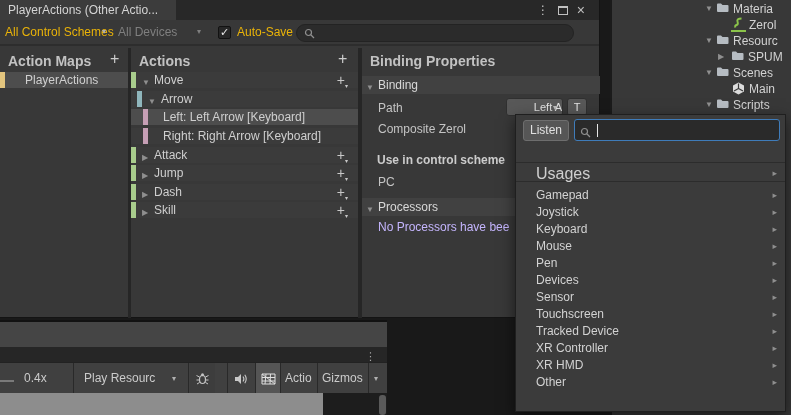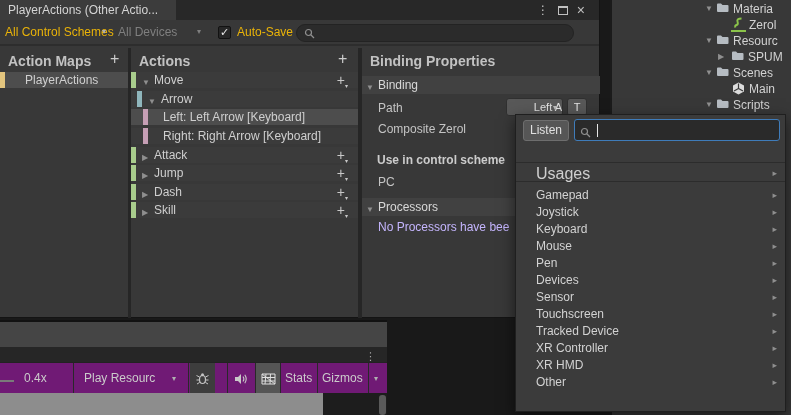--- a/index.html
+++ b/index.html
@@ -52,21 +52,21 @@
   .section-bar { position:absolute; left:362px; width:238px; height:18px; background:#414141; font-size:12px; color:#d8d8d8; line-height:18px; }
   .section-bar .tri, .prop-tri { position:absolute; left:4px; top:5px; color:#909090; font-size:8px; }
   .prop-label { position:absolute; font-size:12px; color:#c4c4c4; }
   .prop-bold { font-weight:bold; color:#cccccc; }
   .gray-note { color:#c4b5fd; }
   .mini-btn { position:absolute; background:#585858; border:1px solid #303030; border-radius:3px; color:#e2e2e2; font-size:11px; text-align:center; }
 
   
   .game-band { left:0; top:320px; width:387px; height:27px; background:#454545; border-top:2px solid #121212; }
   .game-dark { left:0; top:347px; width:387px; height:15px; background:#262626; }
-  .game-toolbar { left:0; top:362px; width:387px; height:31px; background:#701a75; border-top:1px solid #222; font-size:12px; color:#cbcbcb; }
+  .game-toolbar { left:0; top:362px; width:387px; height:31px; background:#404040; border-top:1px solid #222; font-size:12px; color:#cbcbcb; }
   .gt { position:absolute; top:8px; }
   .gt-sep { position:absolute; top:0; width:1px; height:31px; background:#292929; }
   .gt-btn { position:absolute; top:0; height:31px; display:flex; align-items:center; justify-content:center; }
   .gt-btn.active { background:#555555; }
   .slider-track { position:absolute; left:0; top:17px; width:14px; height:2px; background:#7a7a7a; }
   .game-content { left:0; top:393px; width:323px; height:22px; background:#8d8d8d; }
   .game-content-dark { left:323px; top:393px; width:64px; height:22px; background:#1d1d1d; }
   .game-scrollbar { left:379px; top:395px; width:7px; height:20px; background:#5a5a5a; border-radius:3px; }
 
   
@@ -272,21 +272,21 @@
           <path d="M10.8 1.8 Q13.6 6 10.8 10.2" stroke="#c8c8c8" fill="none" stroke-width="1.1"></path>
         </svg>
     </span>
     <span class="gt-sep" style="left:255px"></span>
     <span class="gt-btn active" style="left:256px;width:24px">
       <svg width="15" height="12">
           <path d="M1 1 L14 1 L14 11 L1 11 Z M1 4.5 L14 4.5 M1 8 L14 8 M5 1 L4 11 M9.5 1 L9 11 M1 1 L14 11" fill="none" stroke="#e0e0e0" stroke-width="1"></path>
         </svg>
     </span>
     <span class="gt-sep" style="left:280px"></span>
-    <span class="gt" style="left:285px">Stats</span>
+    <span class="gt" style="left:285px">Actio</span>
     <span class="gt-sep" style="left:317px"></span>
     <span class="gt" style="left:322px">Gizmos</span>
     <span class="gt-sep" style="left:368px"></span>
     <span class="gt" style="left:374px;top:11px;font-size:8px;color:#b0b0b0">▾</span>
   </div>
   <div class="abs game-content"></div>
   <div class="abs game-content-dark"></div>
   <div class="abs game-scrollbar"></div>
 
   <div class="abs popup">

